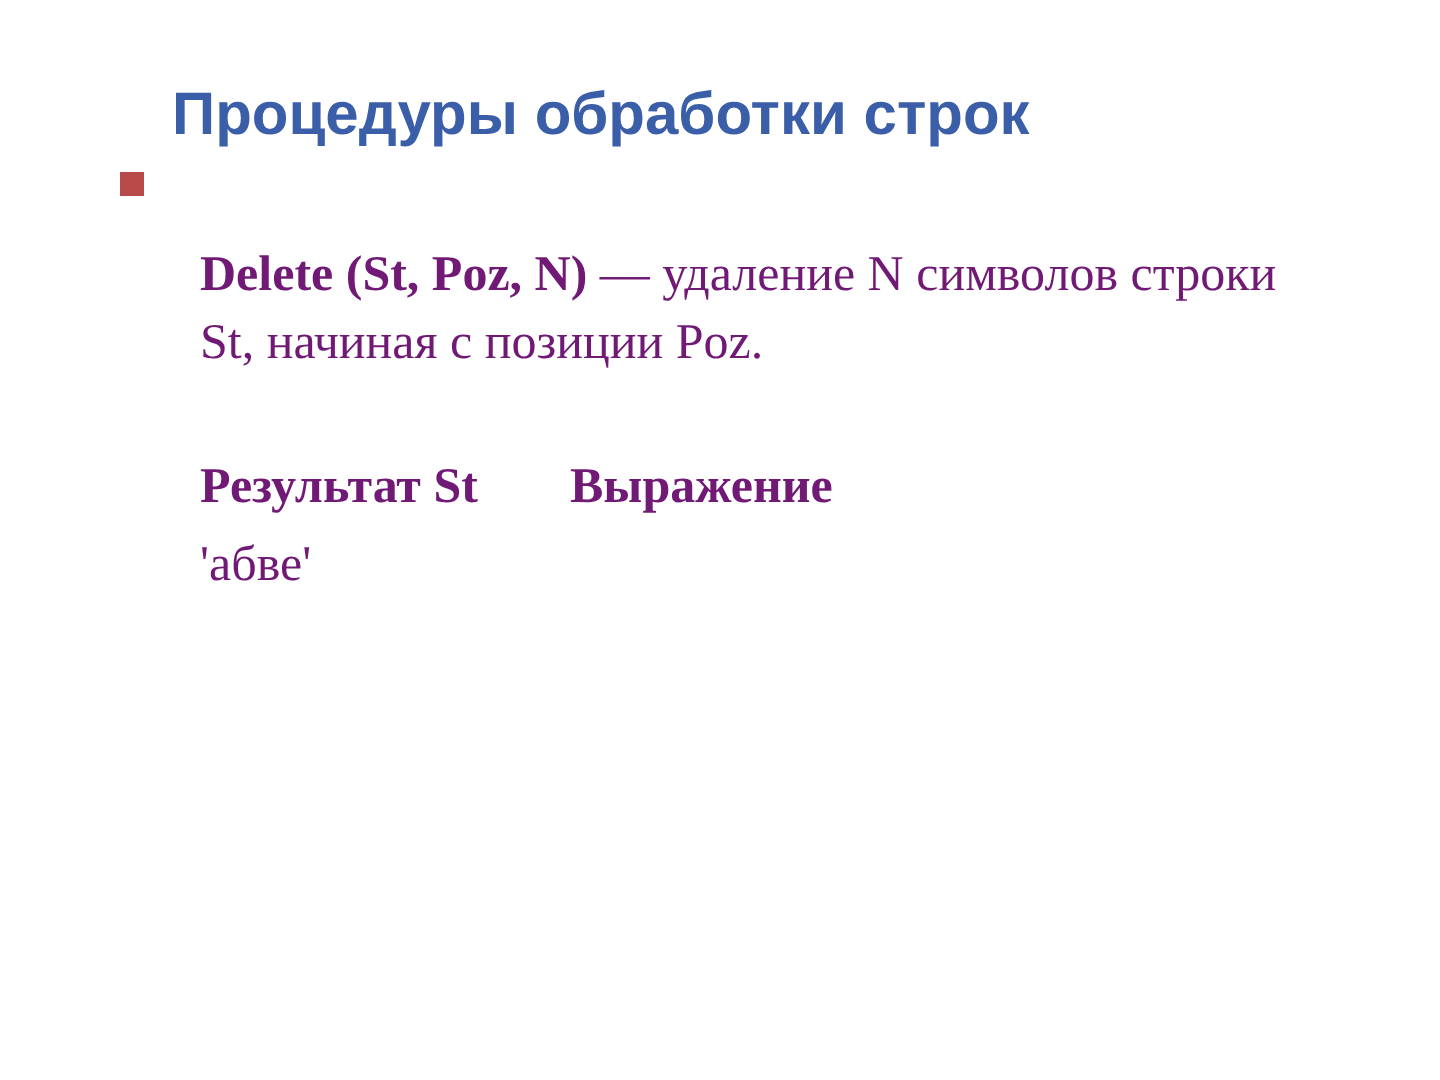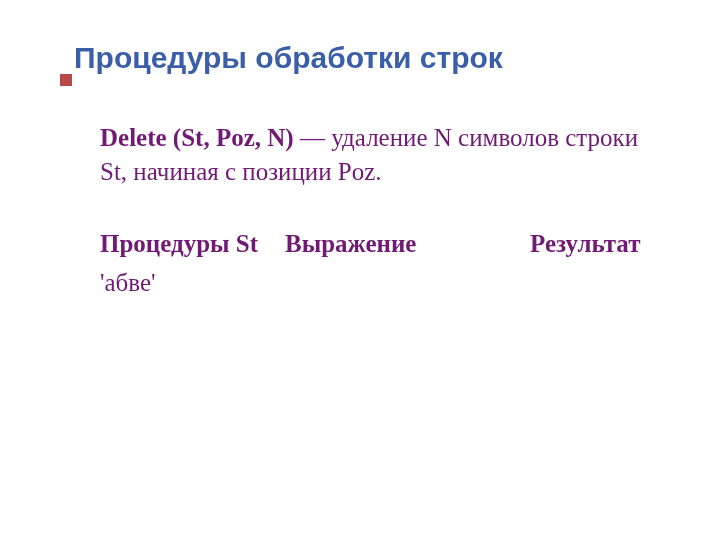--- a/index.html
+++ b/index.html
@@ -15,22 +15,22 @@
       position: relative;
       overflow: hidden;
     }
     .slide {
       width: 100%;
       height: 100%;
       padding: 30px 50px 30px 60px;
     }
     .title-row {
       display: flex;
-      align-items: center;
-      gap: 2px;
+      align-items: flex-end;
+      gap: 14px;
       margin-bottom: 45px;
       margin-top: 10px;
     }
     .bullet {
       width: 12px;
       height: 12px;
       background: #b84a4a;
       flex-shrink: 0;
       position: relative;
       top: 22px;
@@ -85,22 +85,21 @@
     <div class="title">Процедуры обработки строк</div>
   </div>
 
   <div class="content">
     <div class="desc">
       <span class="proc-name">Delete (St, Poz, N)</span><span> — </span><span>удаление N символов строки St, начиная с позиции Poz.</span>
     </div>
 
     <div class="table">
       <div class="table-row">
-        <div class="col1 header-cell">Процедуры St</div>
+        <div class="col1 header-cell">Результат St</div>
         <div class="col2 header-cell">Выражение</div>
-        <div class="col3 header-cell">Результат</div>
       </div>
       <div class="table-row">
         <div class="col3">'абве'</div>
       </div>
     </div>
   </div>
 </div>
 
 </body></html>

